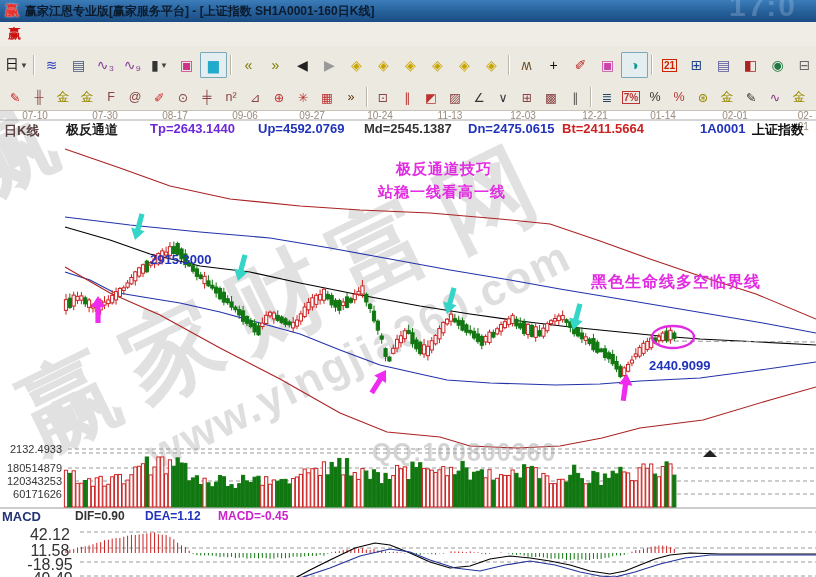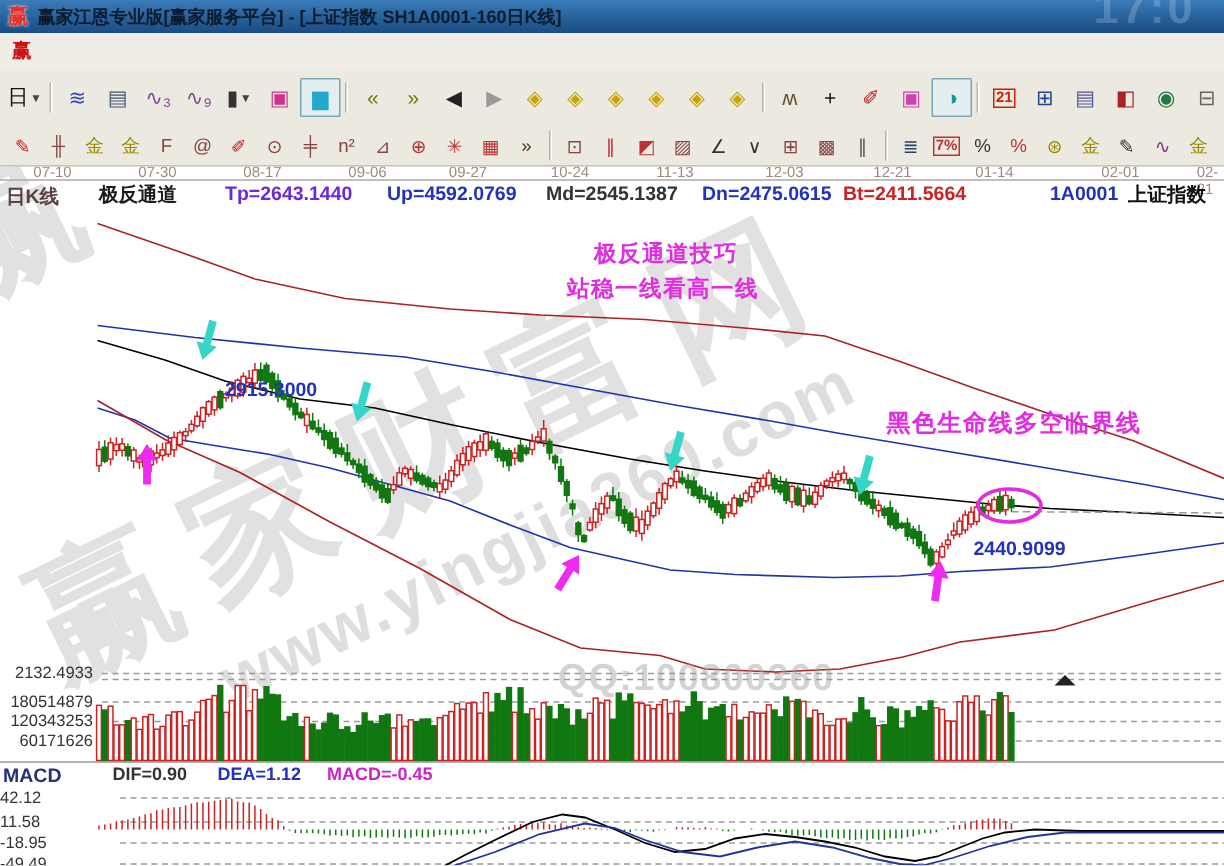--- a/index.html
+++ b/index.html
@@ -48,21 +48,21 @@
   .a-high{left:150px;top:252px;color:#2233bb;font-weight:700;font-size:13px}
   .a-low{left:649px;top:358px;color:#2233bb;font-weight:700;font-size:13px}
   .axis{font-size:11px;color:#333;text-align:right;width:62px;left:0}
   .ax-price{top:443px}
   .ax-v1{top:462px}.ax-v2{top:475px}.ax-v3{top:488px}
   .m-head{top:509px;font-size:12px;font-weight:600}
   .m-label{left:2px;color:#223377;font-weight:700;font-size:13px}
   .m-dif{left:75px;color:#333}
   .m-dea{left:145px;color:#2233bb}
   .m-macd{left:218px;color:#cc22cc}
-  .m-ax{width:72px;text-align:left;left:0;font-size:11px;color:#333}
+  .m-ax{width:72px;text-align:center;left:14px;font-size:16px;color:#333}
   .m-a1{top:526px}.m-a2{top:542px}.m-a3{top:556px}.m-a4{top:570px}
   
   .wm{position:absolute;z-index:1;color:rgba(168,168,168,.34);font-weight:700;white-space:nowrap}
   .wm1{left:26px;top:360px;font-size:96px;letter-spacing:20px;transform:rotate(-26deg);transform-origin:left center}
   .wm2{left:150px;top:432px;font-size:44px;letter-spacing:2px;transform:rotate(-26deg);transform-origin:left center;color:rgba(172,172,172,.4)}
   .wm3{left:372px;top:438px;font-size:25px;color:rgba(158,158,158,.45);letter-spacing:1px;transform:none;z-index:3}
   .wm0{left:-52px;top:96px;font-size:110px;transform:rotate(-26deg);transform-origin:left center}
 </style>
 </head>
 <body>
@@ -753,21 +753,21 @@
       <span class="date" style="left: 35px;">07-10</span>
       <span class="date" style="left: 105px;">07-30</span>
       <span class="date" style="left: 175px;">08-17</span>
       <span class="date" style="left: 245px;">09-06</span>
       <span class="date" style="left: 312px;">09-27</span>
       <span class="date" style="left: 380px;">10-24</span>
       <span class="date" style="left: 450px;">11-13</span>
       <span class="date" style="left: 523px;">12-03</span>
       <span class="date" style="left: 595px; text-align: center;">12-21</span>
       <span class="date" style="left: 663px;">01-14</span>
-      <span class="date" style="left: 735px; margin-left: 12px;">02-01</span>
+      <span class="date" style="left: 735px;">02-01</span>
       <span class="date" style="left: 805px;">02-21</span>
     </div>
 
   <span class="ov inf i-period">日K线</span>
   <span class="ov inf i-ind">极反通道</span>
   <span class="ov inf i-tp">Tp=2643.1440</span>
   <span class="ov inf i-up">Up=4592.0769</span>
   <span class="ov inf i-md">Md=2545.1387</span>
   <span class="ov inf i-dn">Dn=2475.0615</span>
   <span class="ov inf i-bt">Bt=2411.5664</span>

